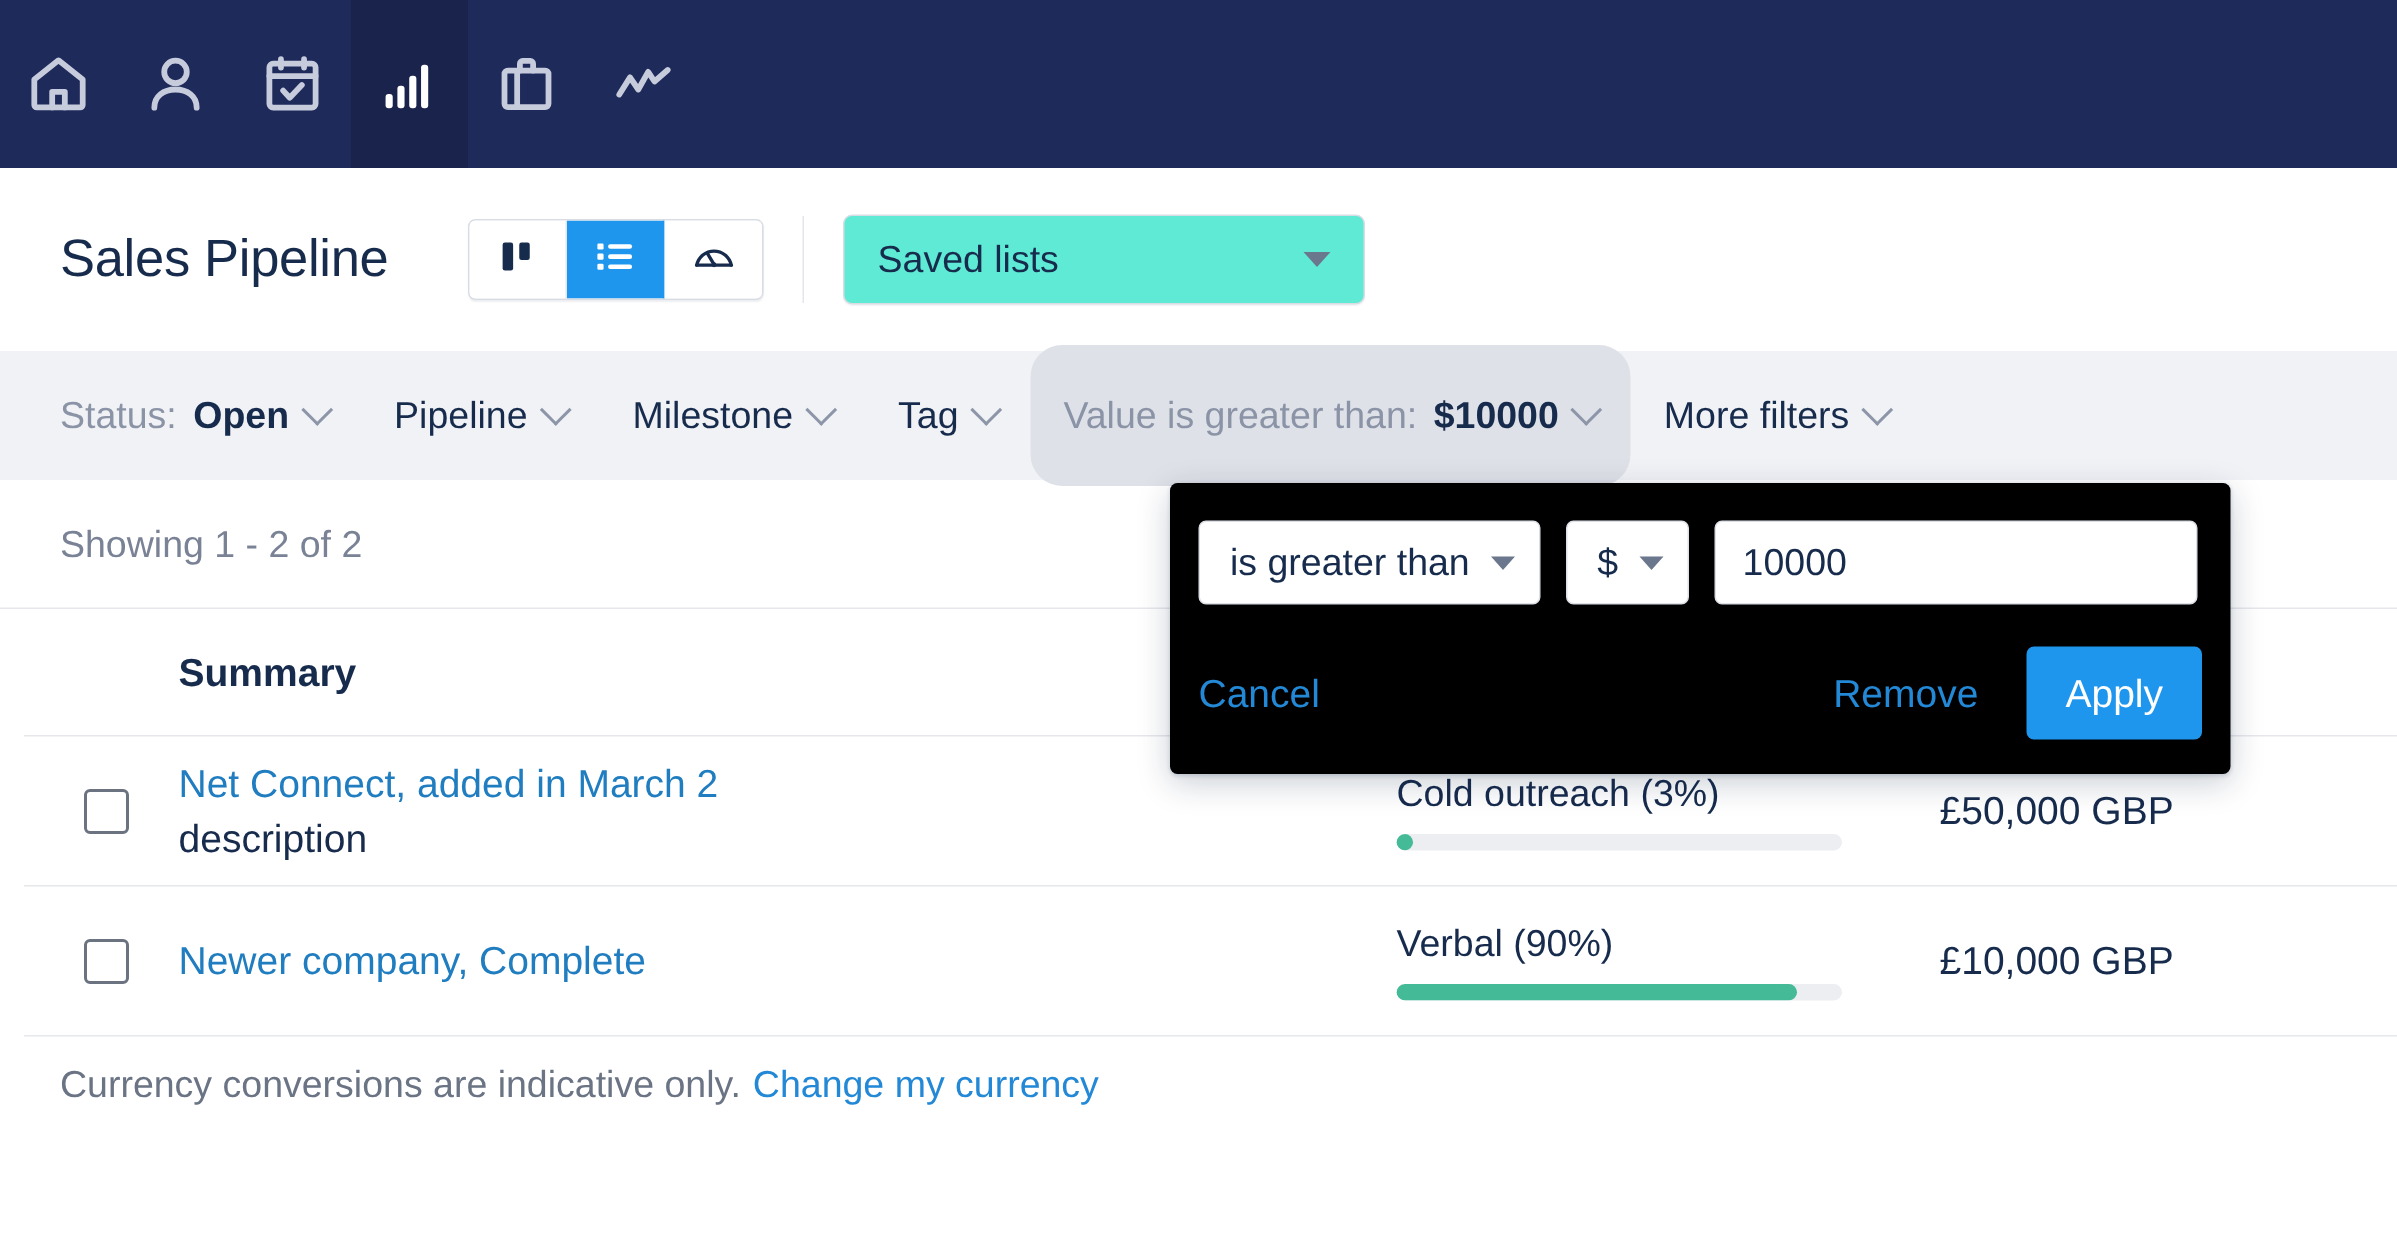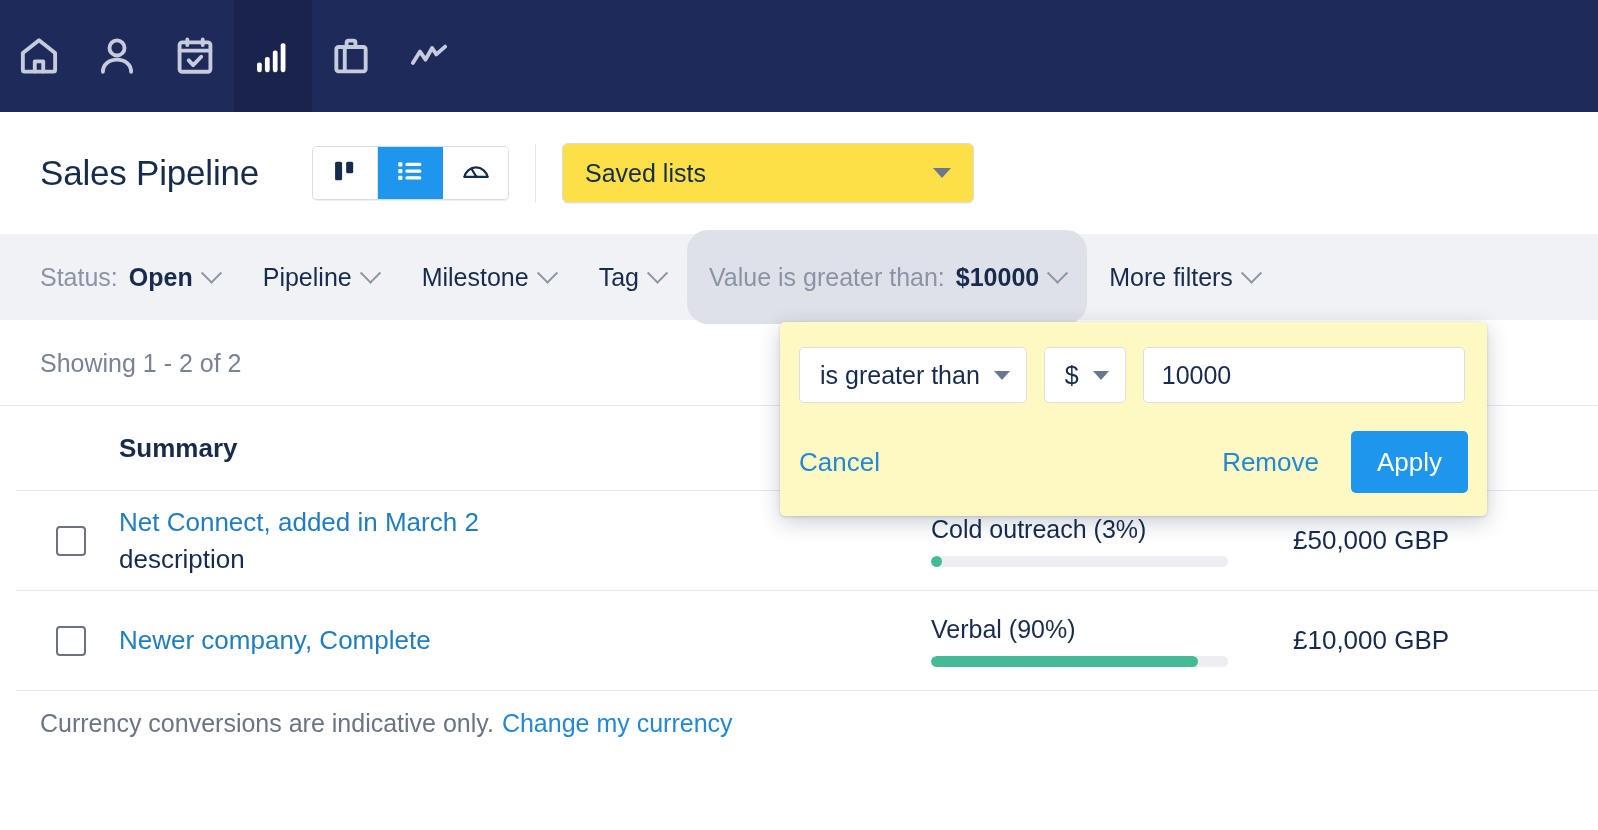--- a/index.html
+++ b/index.html
@@ -58,22 +58,22 @@
   .vt-btn {
     width: 65px; display: flex; align-items: center; justify-content: center;
     cursor: pointer; border-right: 1px solid #e2e6ec; background: #fff;
   }
   .vt-btn:last-child { border-right: none; }
   .vt-btn.active { background: #1e96ee; border-right-color:#1e96ee; }
 
   .vdiv { width: 1px; height: 58px; background: #e3e6eb; margin-left: 26px; }
 
   .saved-lists {
-    margin-left: 26px; width: 412px; height: 60px;
-    border: 1px solid #d8dce3; border-radius: 6px; background: #fde047;
+    margin-left: 26px; width: 348px; height: 60px;
+    border: 1px solid #d8dce3; border-radius: 6px; background: #5eead4;
     display: flex; align-items: center; justify-content: space-between;
     padding: 0 22px 0 22px; cursor: pointer;
     box-shadow: 0 1px 1px rgba(9,30,66,.06);
   }
   .saved-lists .sl-label { font-size: 25px; color: #172b4d; }
   .caret-down {
     width: 0; height: 0; border-left: 9px solid transparent;
     border-right: 9px solid transparent; border-top: 10px solid #6b778c;
   }
 
@@ -131,21 +131,21 @@
   .foot-note {
     position: absolute; left: 40px; top: 700px; height: 46px;
     display: flex; align-items: center; gap: 0;
     font-size: 25px; color: #6b7484;
   }
   .foot-note a { color: #2388d6; cursor: pointer; text-decoration: none; margin-left: 8px; }
 
   
   .popover {
     position: absolute; left: 780px; top: 322px; width: 707px; height: 194px;
-    background: #fef9c3; border-radius: 5px;
+    background: #000000; border-radius: 5px;
     box-shadow: 0 6px 22px rgba(9,30,66,.22), 0 1px 3px rgba(9,30,66,.16);
     z-index: 50;
   }
   .pop-row1 { display: flex; align-items: center; gap: 17px; padding: 25px 22px 0 19px; }
   .pop-select {
     height: 56px; border: 1px solid #dcdfe5; border-radius: 5px; background: #fff;
     display: flex; align-items: center; gap: 14px; padding: 0 16px 0 20px; cursor: pointer;
   }
   .pop-select .lbl { font-size: 25px; color: #172b4d; white-space: nowrap; }
   .pop-select .tri {

